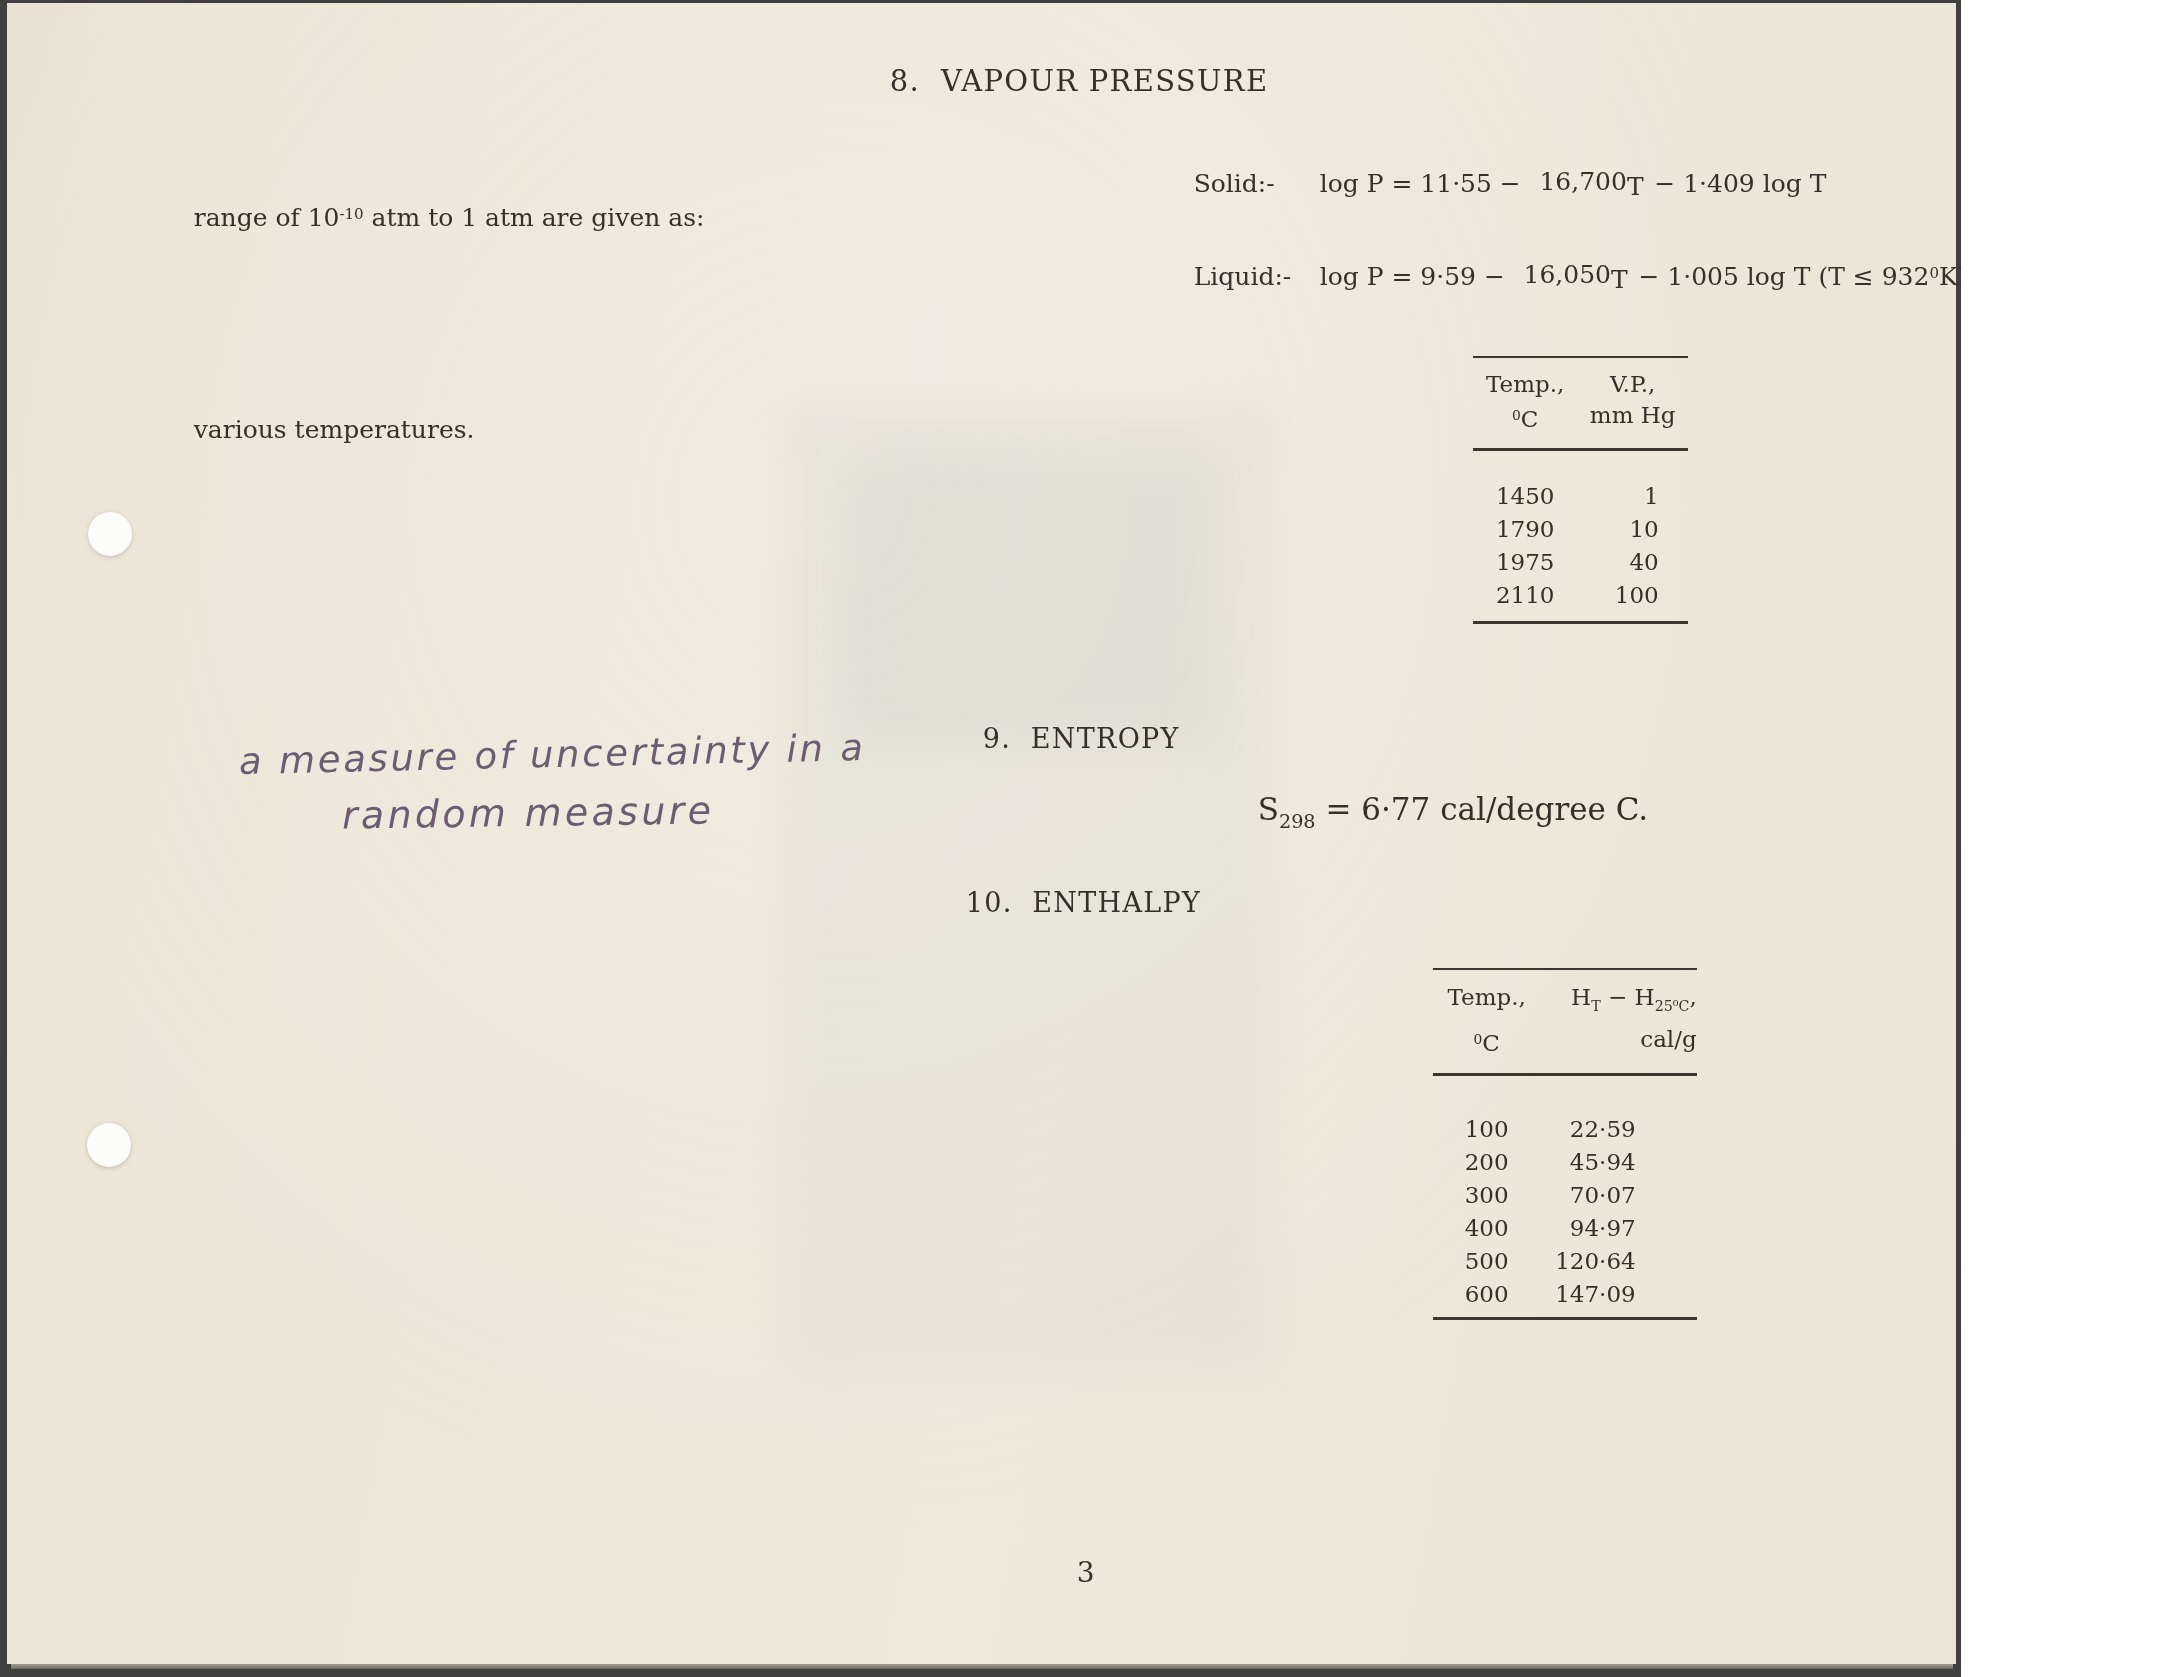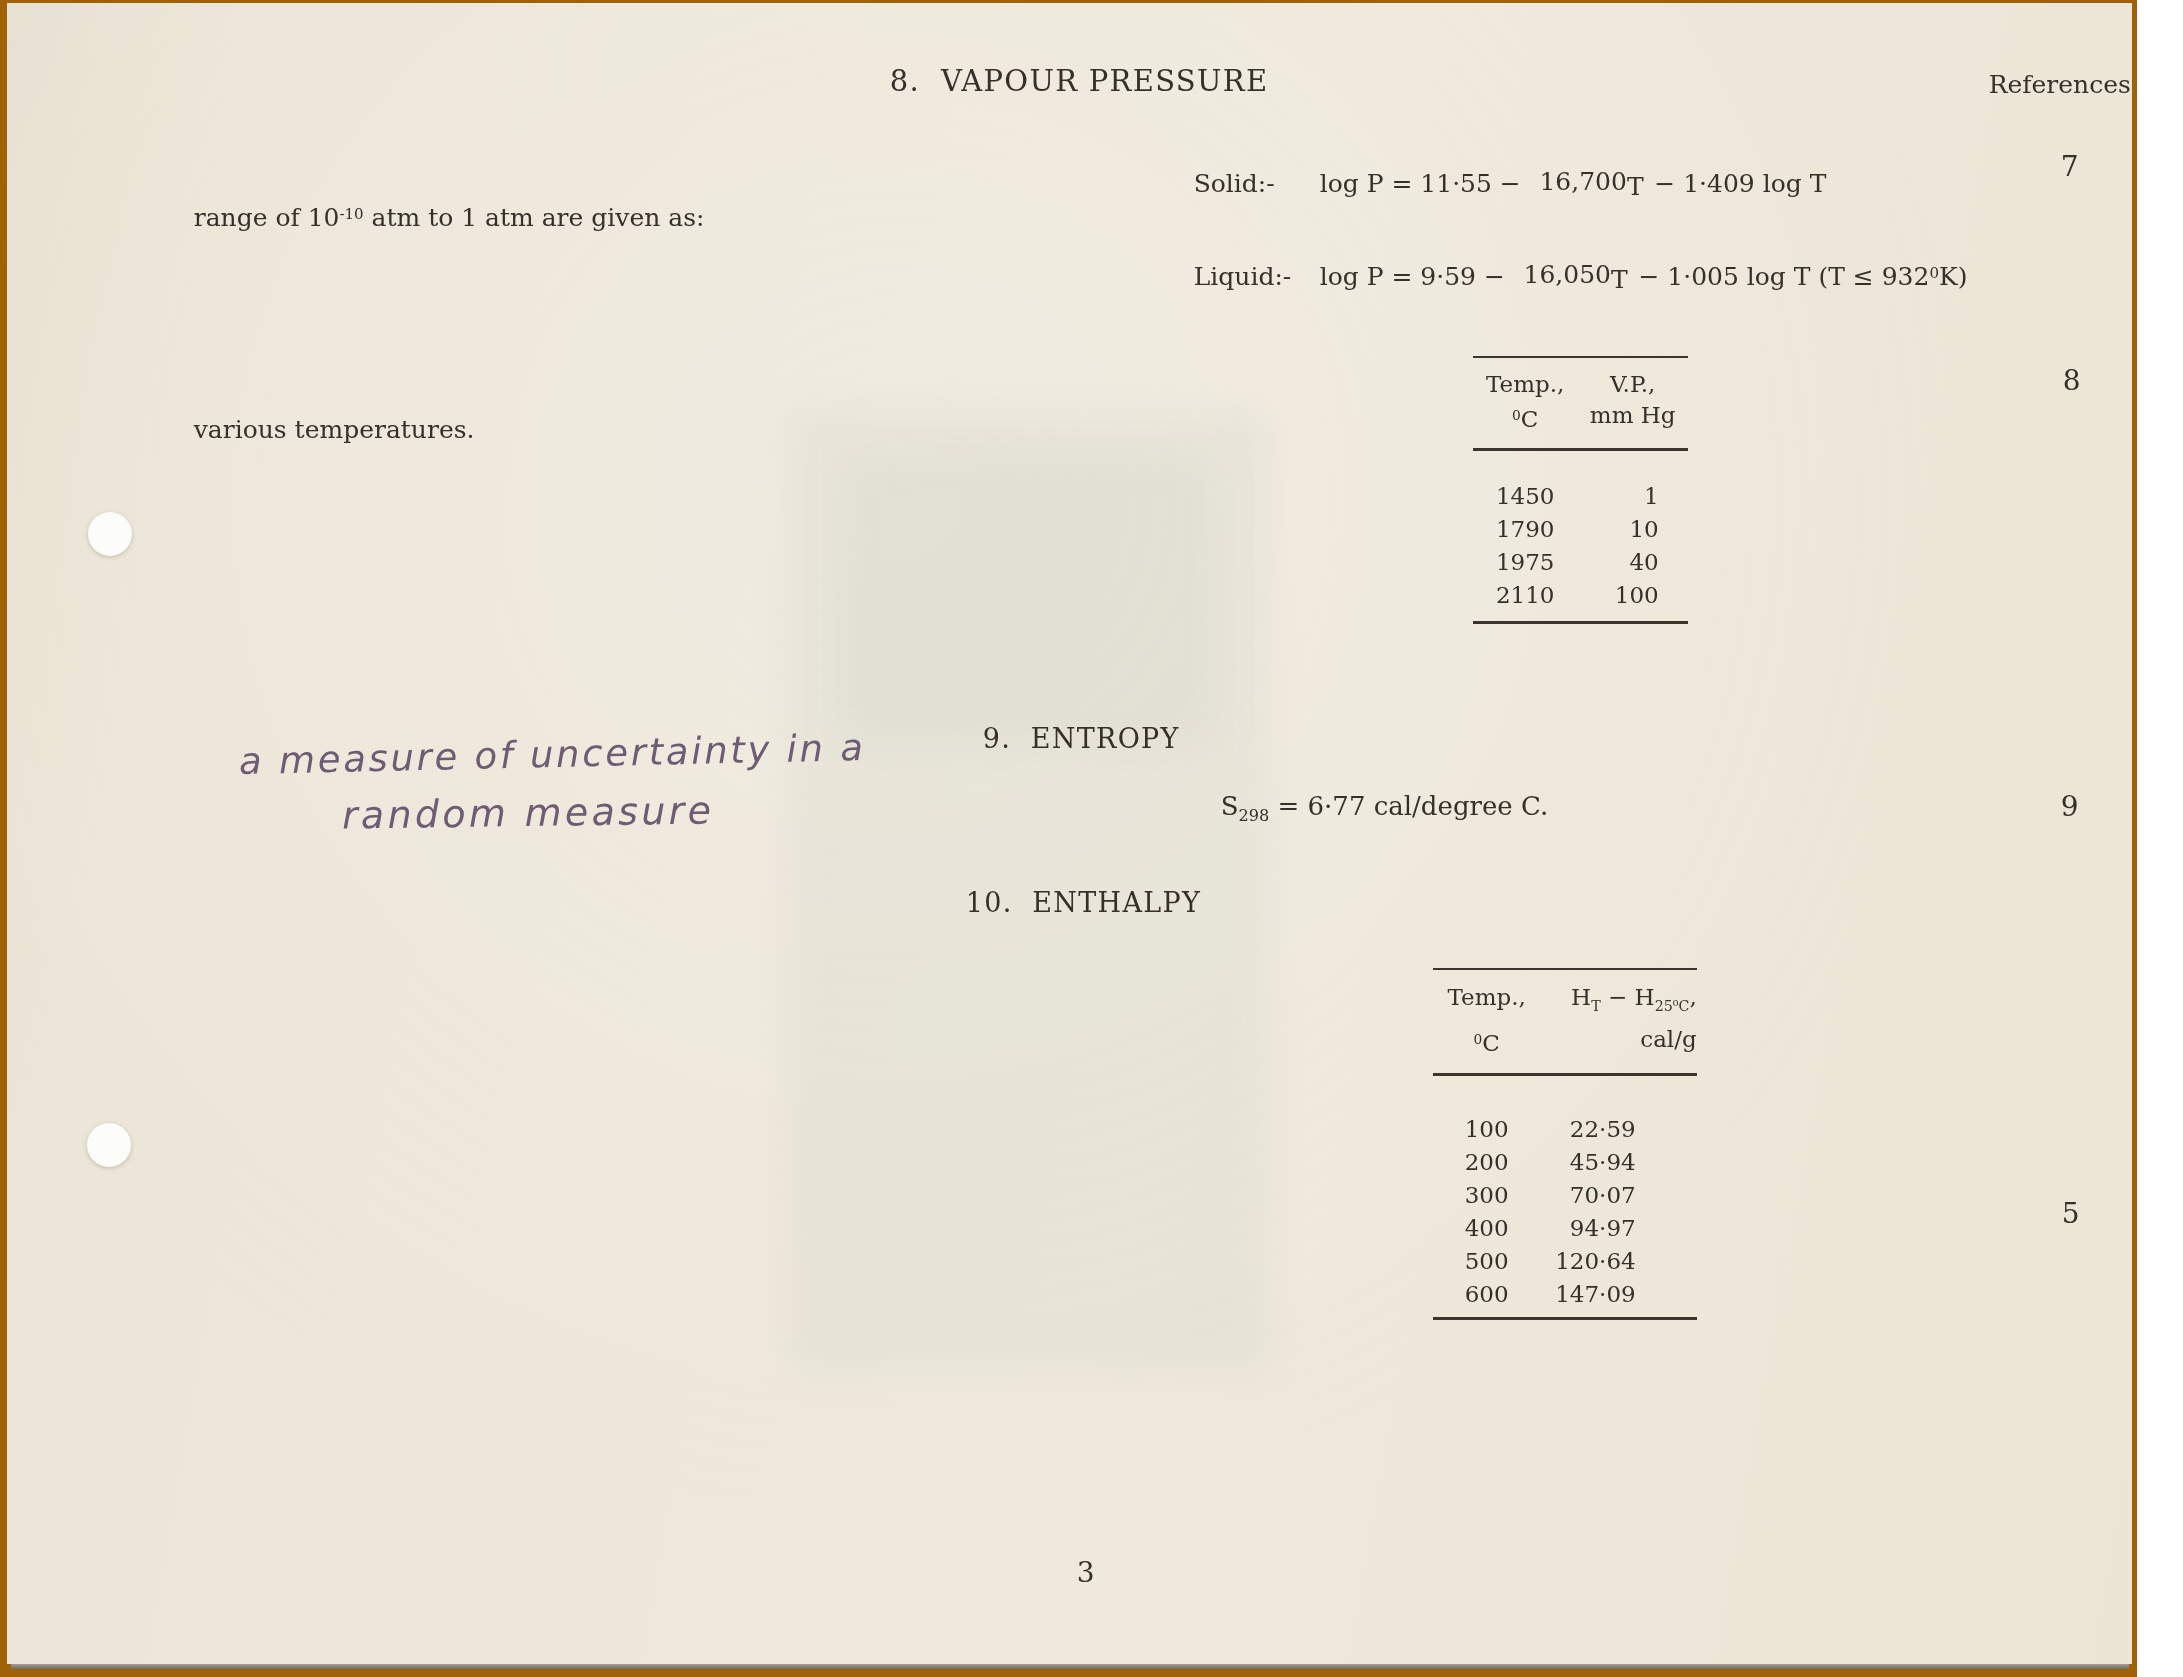--- a/index.html
+++ b/index.html
@@ -1,16 +1,16 @@
 <!DOCTYPE html>
 <html style="font-size:10.7px"><head>
 <meta charset="utf-8">
 <style>
   html,body{margin:0;padding:0;background:#ffffff;}
-  #page{position:relative;width:2137px;height:1677px;background:#a16207;overflow:hidden;
+  #page{position:relative;width:1961px;height:1677px;background:#404040;overflow:hidden;
         font-family:"DejaVu Serif", serif;color:#35302a;}
   .paper{position:absolute;left:6.7px;top:2.7px;right:5.3px;bottom:13.4px;
          background:
            radial-gradient(ellipse at 42% 30%, rgba(255,255,255,0.16), rgba(255,255,255,0) 62%),
            linear-gradient(100deg,#e8e1d2 0%,#ece6d8 10%,#efe9dc 55%,#ebe5d6 100%);}
   .bottom-edge{position:absolute;left:10.7px;right:8px;bottom:8px;height:5.3px;
          background:linear-gradient(#a49f93,#6f6b62);}
   .ghost{position:absolute;border-radius:16px;}
   .ghost1{left:781px;top:407px;width:481px;height:961px;background:rgba(168,172,166,0.10);filter:blur(17.4px);}
   .ghost2{left:835px;top:454px;width:374px;height:287px;background:rgba(158,162,158,0.08);filter:blur(20px);}
@@ -39,21 +39,21 @@
 
   .ref-num{position:absolute;font-size:28px;}
   .ref-7{left:2054px;top:147px;}
   .ref-8{left:2056px;top:361px;}
   .ref-9{left:2054px;top:787px;}
   .ref-5{left:2055px;top:1194px;}
 
   .heading{position:absolute;font-size:27px;letter-spacing:1.3px;white-space:pre;}
   .h-entropy{left:976px;top:720px;}
   .h-enthalpy{left:959px;top:884px;}
-  .entropy-line{position:absolute;left:1214px;top:788px;font-size:26px;white-space:pre;}
+  .entropy-line{position:absolute;left:1251px;top:788px;font-size:31px;white-space:pre;}
   .sub{font-size:0.62em;vertical-align:-0.4em;}
   .sup{font-size:0.6em;vertical-align:0.5em;}
   .page-num{left:1070px;top:1553px;font-size:28px;}
 
   .data-table{position:absolute;font-size:23px;}
   .rule{height:2.7px;background:#3b352d;}
   .hdr{padding:10.7px 0 13.4px;}
   .hrow{display:flex;line-height:31px;}
   .trow{display:flex;}
   .vp-table{left:1466px;top:353px;width:215px;}

